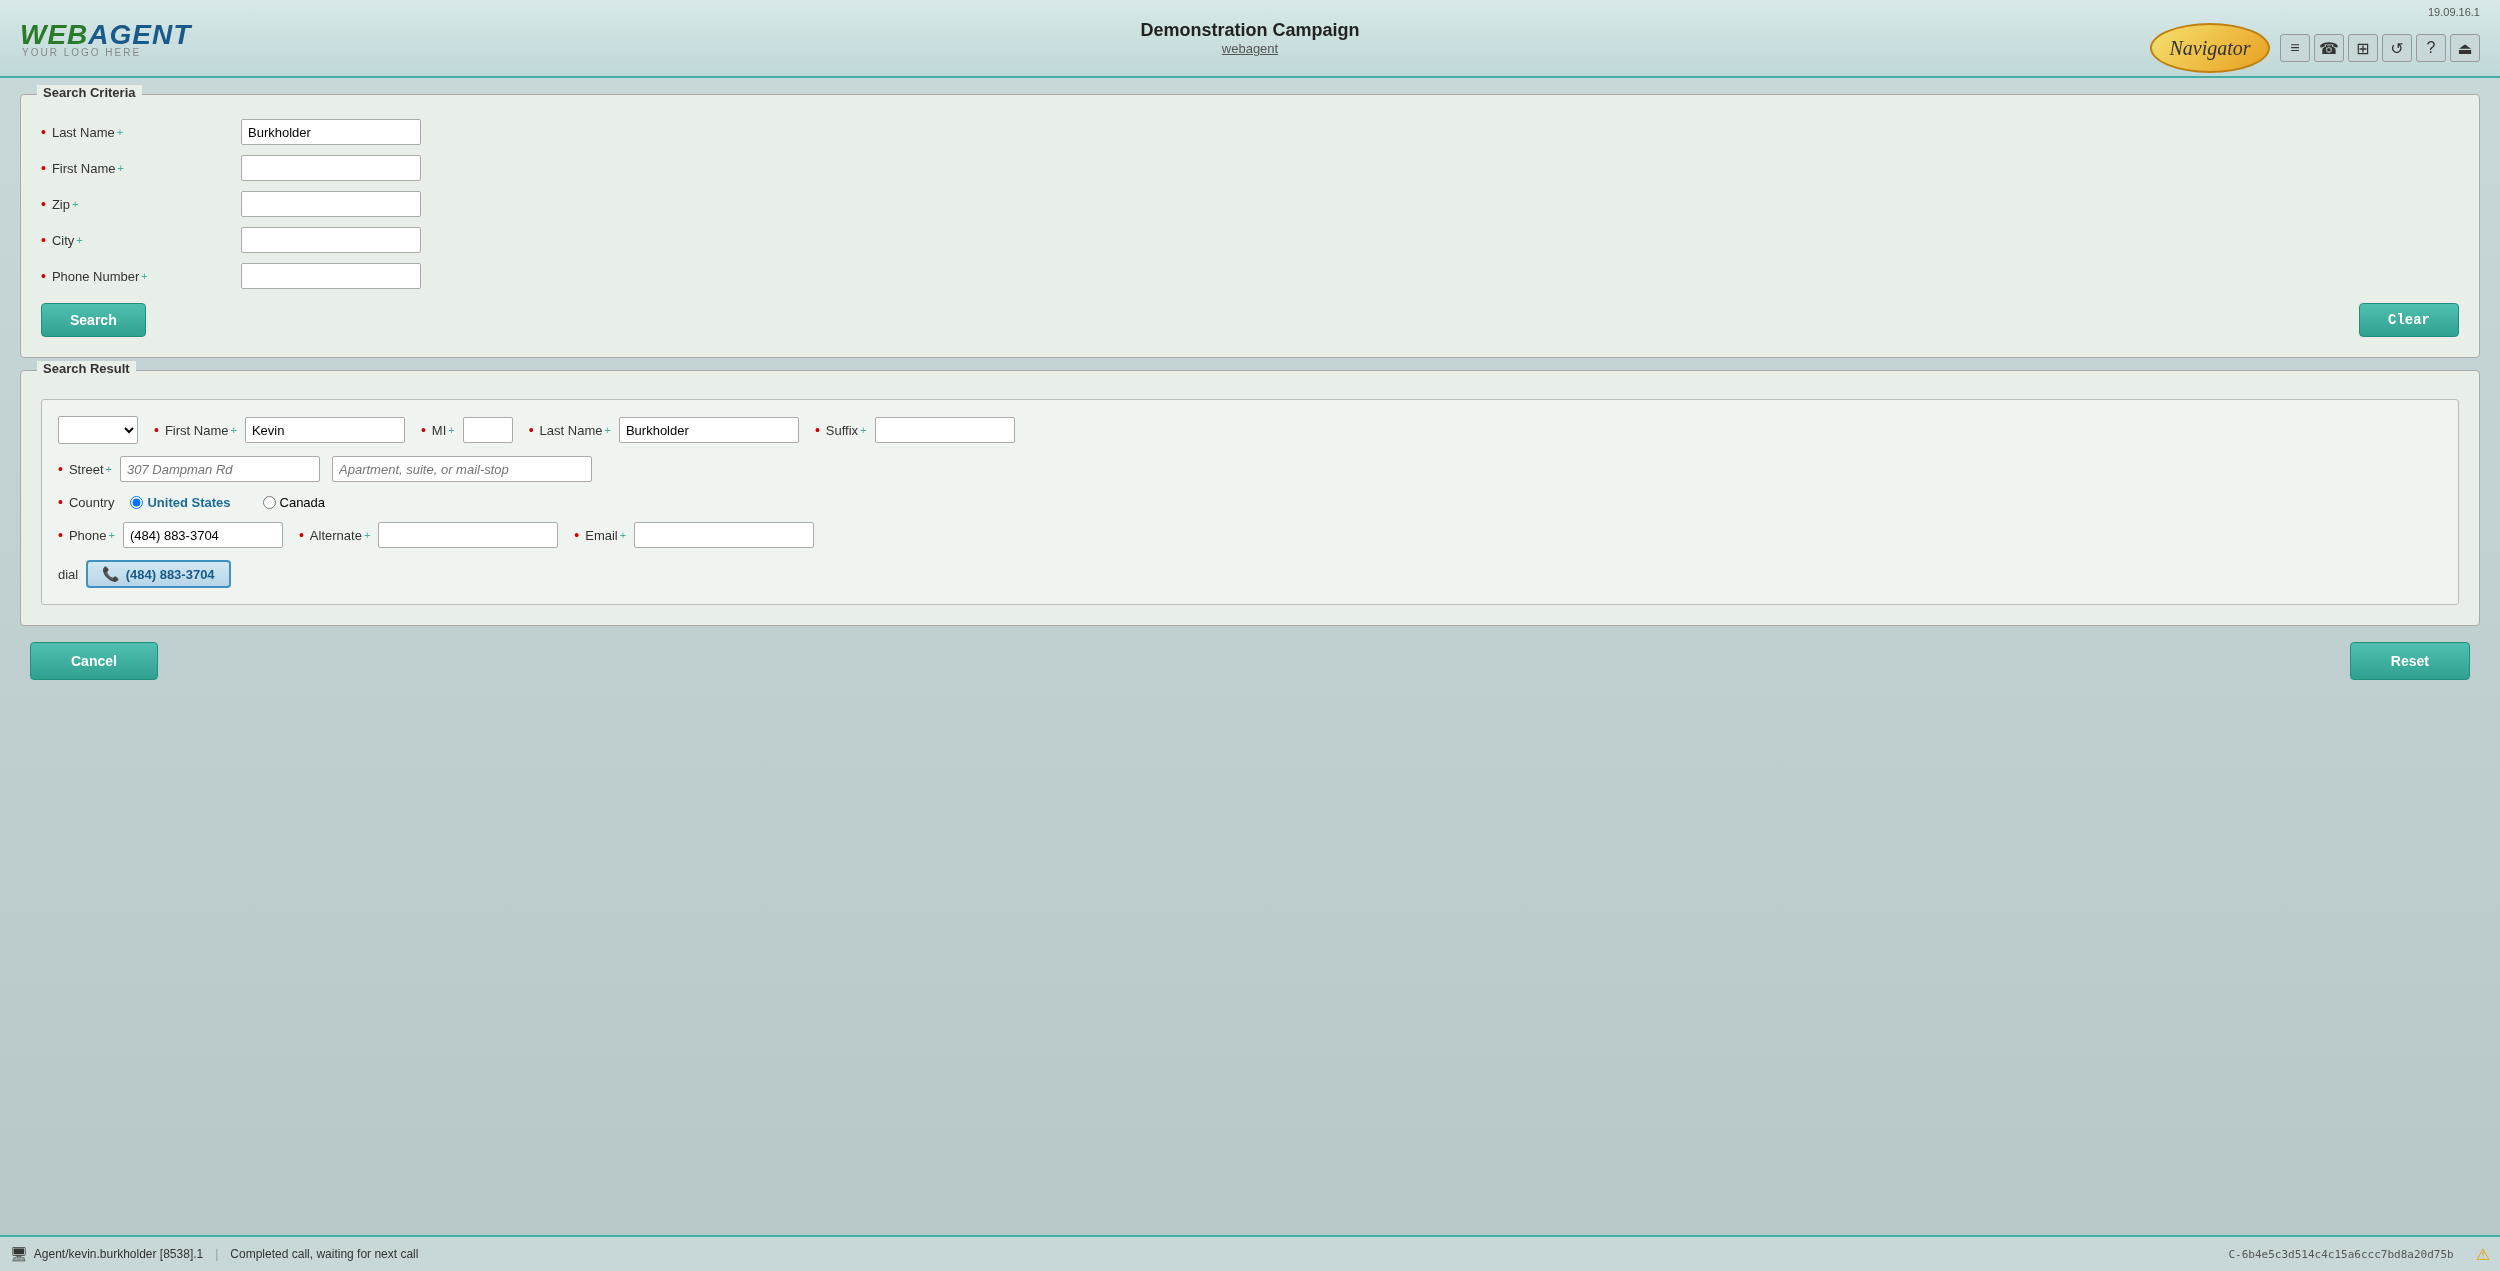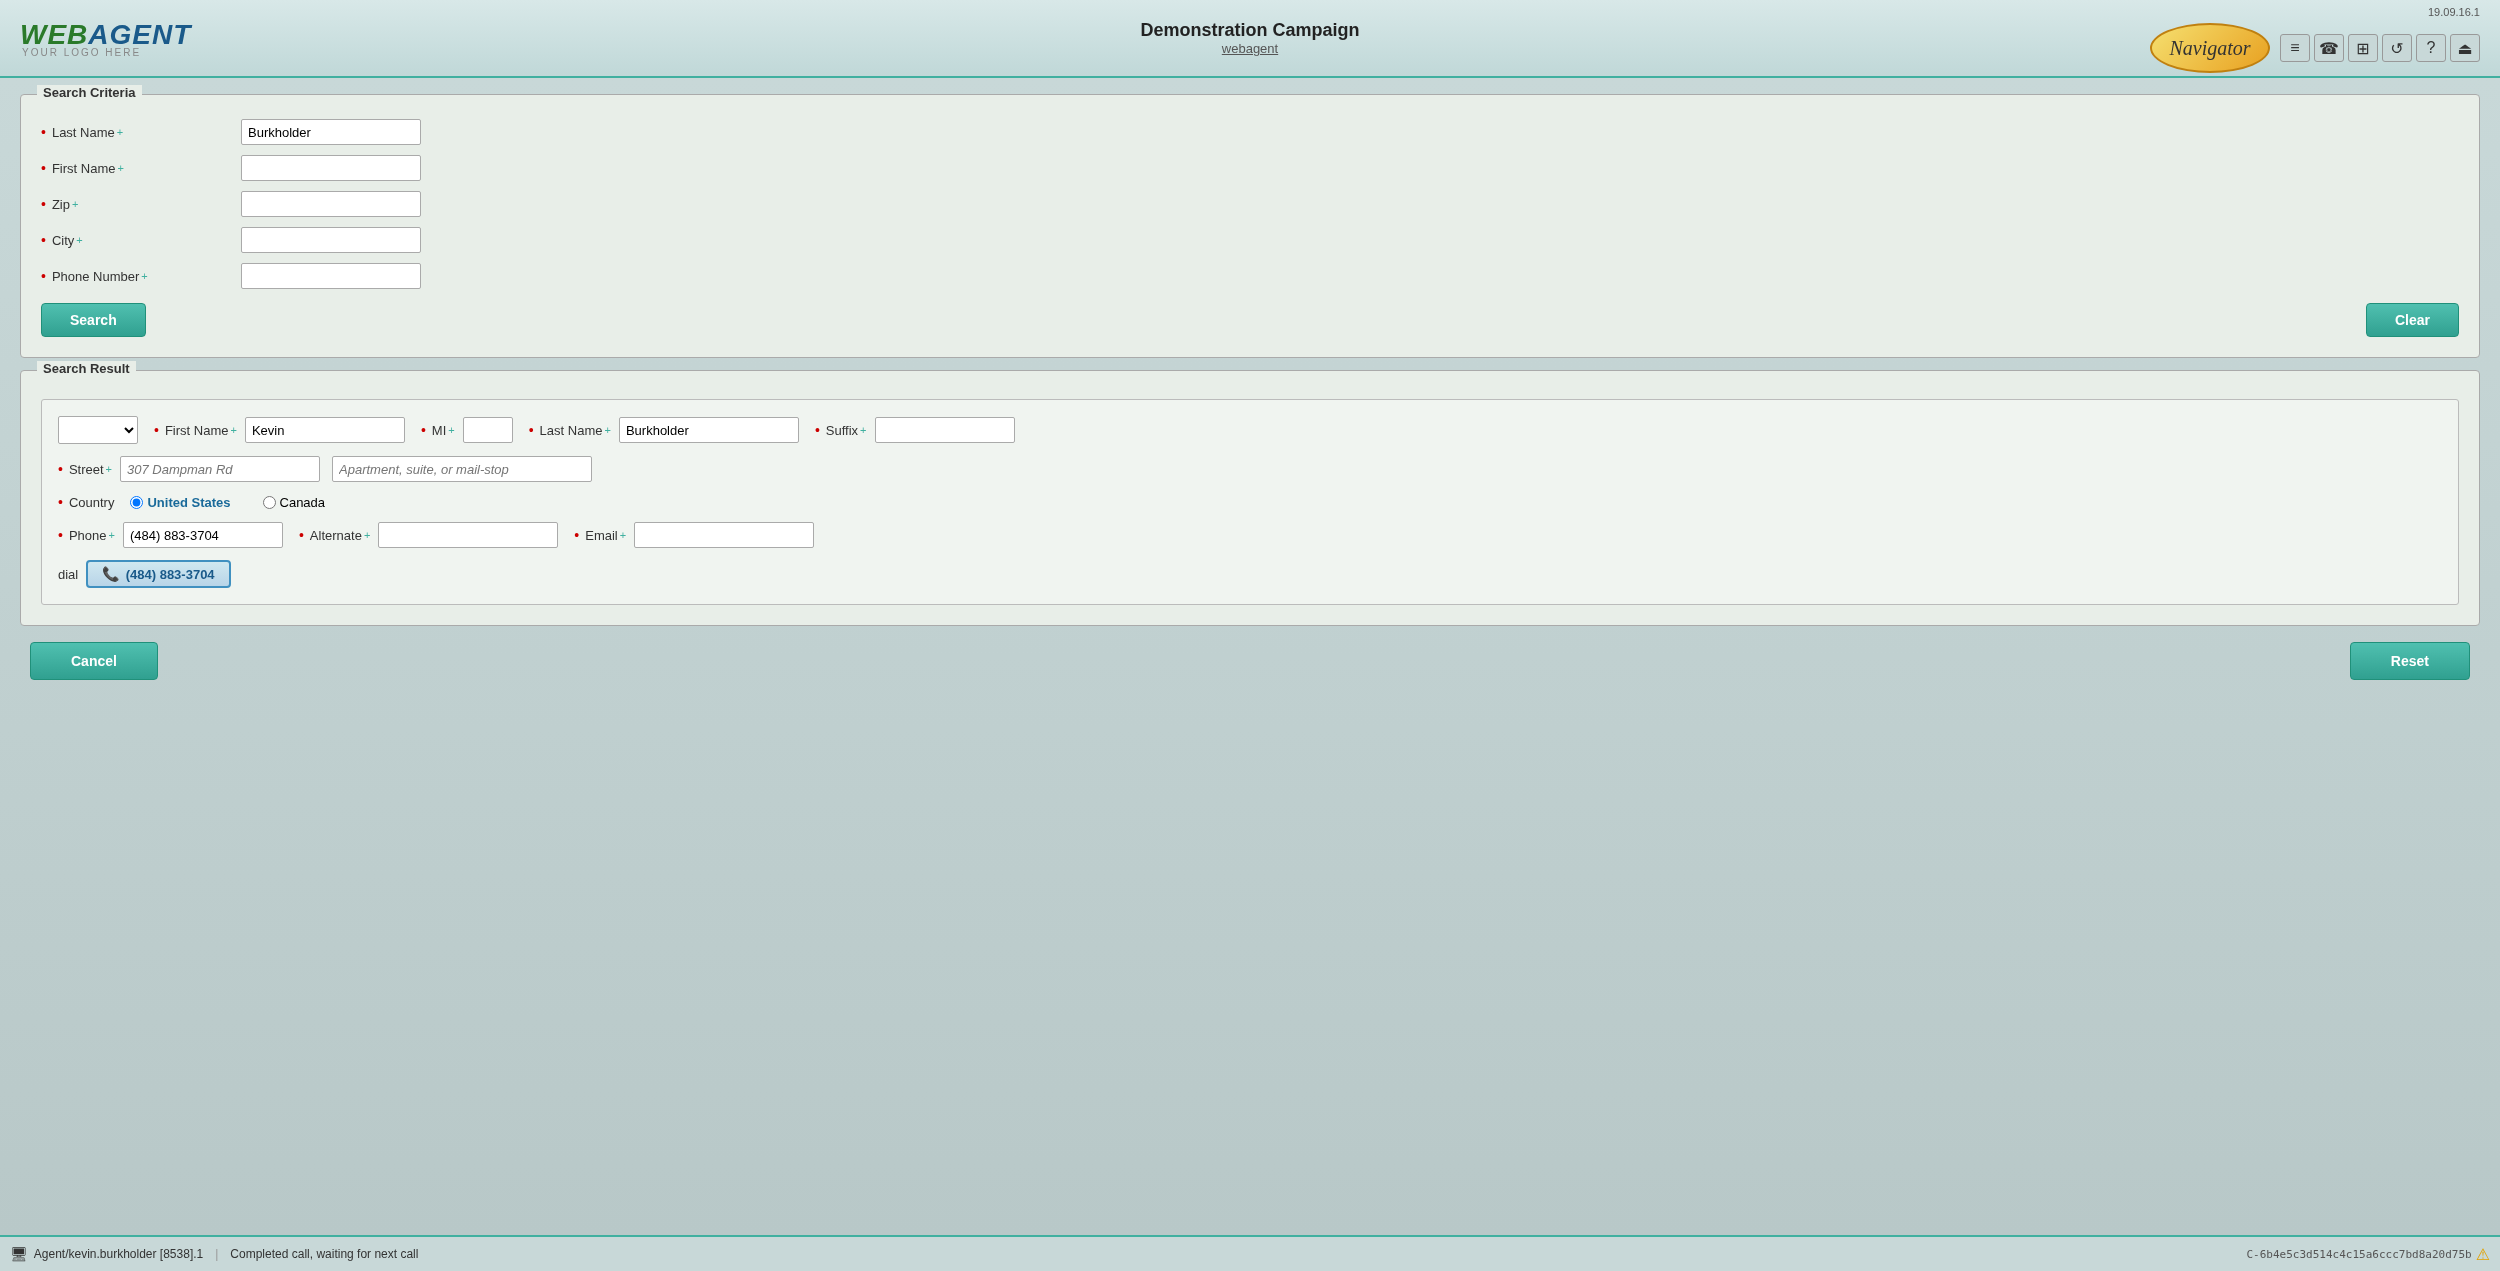--- a/index.html
+++ b/index.html
@@ -192,20 +192,21 @@
     }
     .btn-clear {
       background: linear-gradient(to bottom, #50c0b0, #30a090);
       color: #fff;
       border: 1px solid #20907a;
       border-radius: 4px;
       padding: 8px 28px;
       font-size: 14px;
       font-weight: bold;
       cursor: pointer;
+      font-family: Liberation Mono, monospace;
     }
 
     
     .search-result-inner {
       background: #f0f4f0;
       border: 1px solid #bbb;
       border-radius: 3px;
       padding: 16px;
       margin-top: 8px;
     }
@@ -343,21 +344,21 @@
       display: flex;
       align-items: center;
       gap: 6px;
     }
     .status-icon {
       font-size: 14px;
     }
     .status-right {
       display: flex;
       align-items: center;
-      gap: 4px;
+      gap: 22px;
     }
     .status-hash {
       font-family: monospace;
       font-size: 11px;
       color: #555;
     }
     .warning-icon {
       font-size: 16px;
       color: #e0a000;
     }

